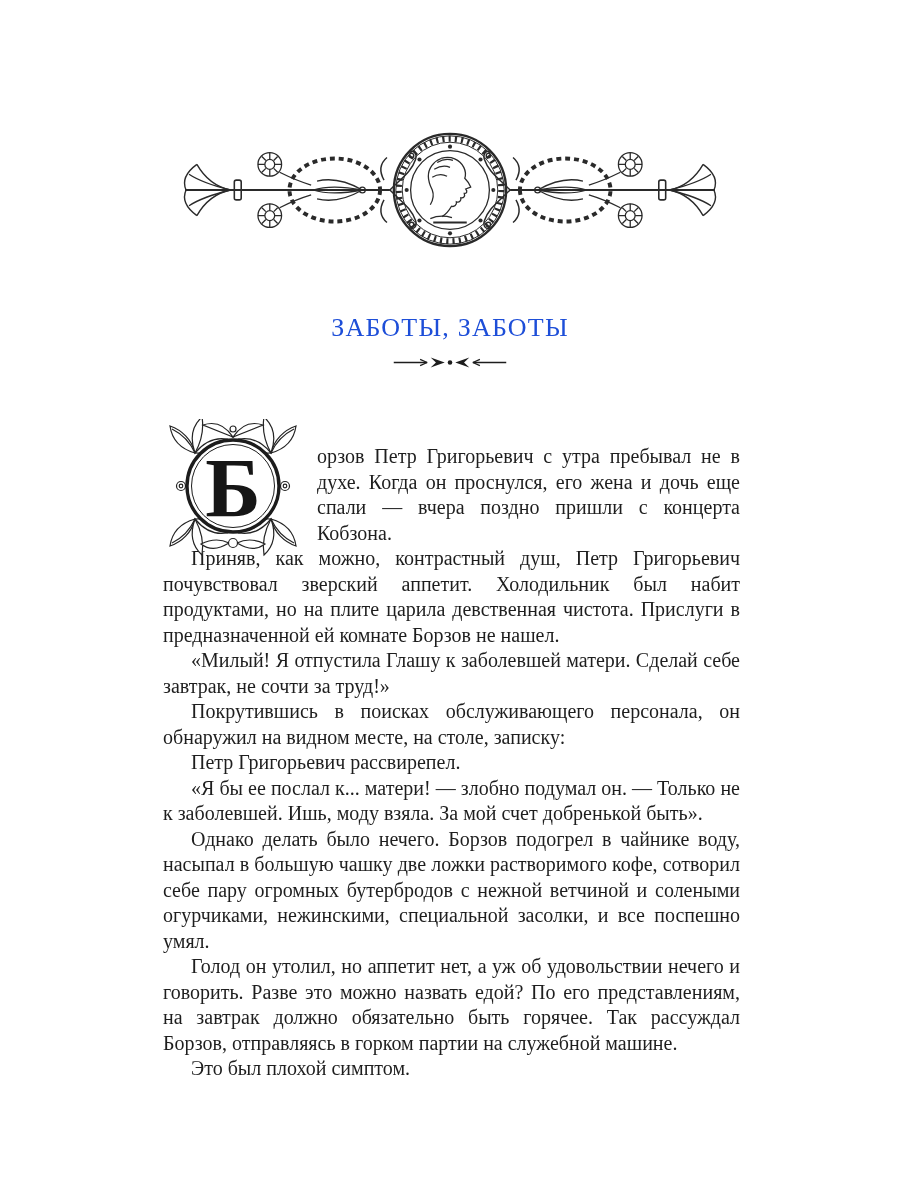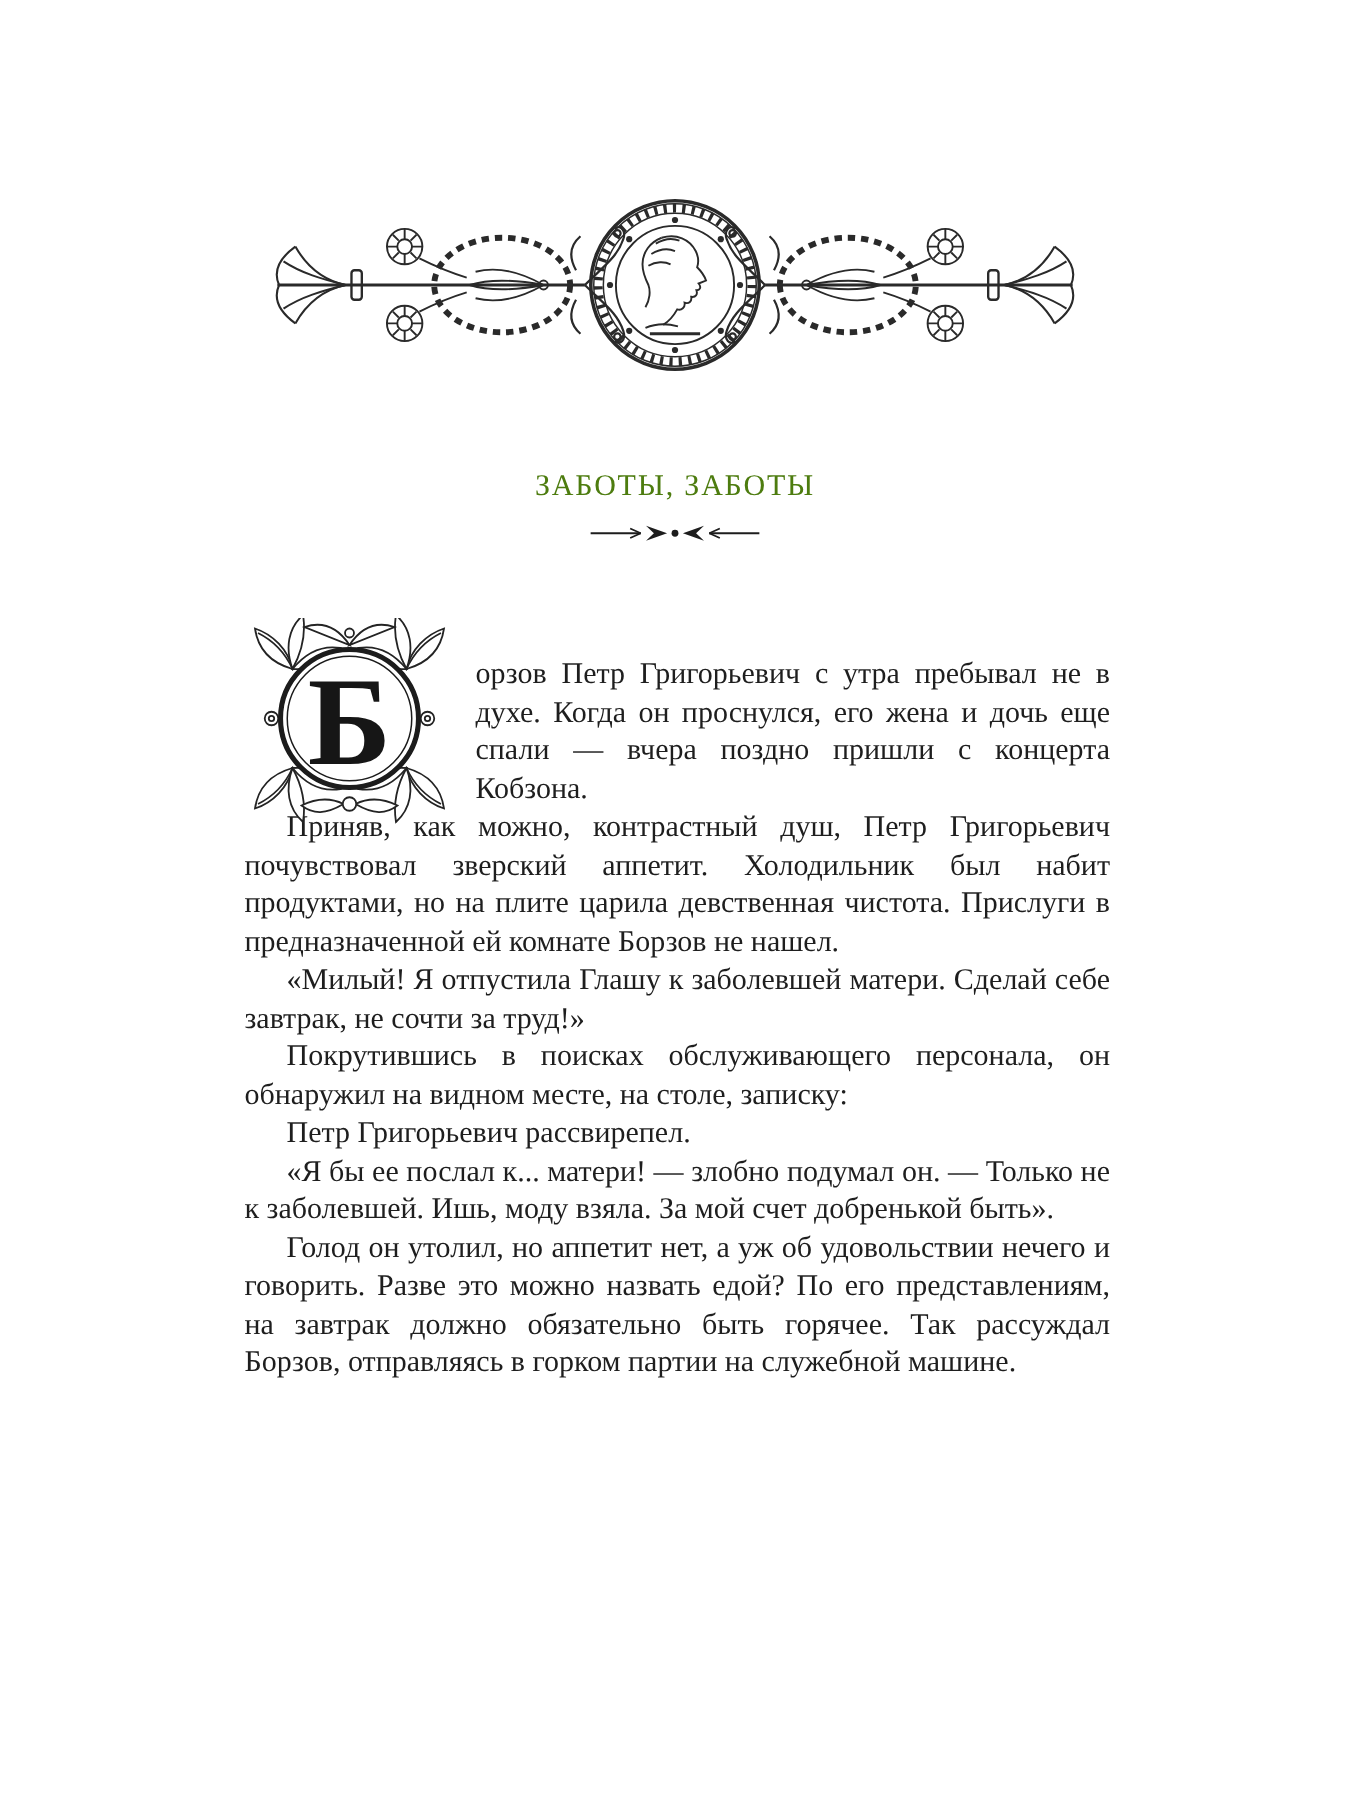--- a/index.html
+++ b/index.html
@@ -17,24 +17,24 @@
     display:block;
     margin:125px auto 0 auto;
     width:552px;height:130px;
   }
   .orn{stroke:#2a2a2a;fill:none;}
 
   
   .chapter-title{
     margin:58px 0 0 0;
     text-align:center;
-    font-size:20px;
+    font-size:26px;
     font-weight:normal;
     letter-spacing:1.2px;
-    color:#4d7c0f;
+    color:#1d4ed8;
   }
 
   
   .divider{
     display:block;
     margin:12px auto 0 auto;
     width:116px;height:15px;
   }
 
   
@@ -221,16 +221,18 @@
         <span class="dropcap-letter">Б</span>
       </span>
       <span>орзов Петр Григорьевич с утра пребывал не в духе. Когда он проснулся, его жена и дочь еще спали — вчера поздно пришли с концерта Кобзона.</span>
     </p>
 
     <p>Приняв, как можно, контрастный душ, Петр Григорьевич почувствовал зверский аппетит. Холодильник был набит продуктами, но на плите царила девственная чистота. Прислуги в предназначенной ей комнате Борзов не нашел.</p>
     <p>«Милый! Я отпустила Глашу к заболевшей матери. Сделай себе завтрак, не сочти за труд!»</p>
     <p>Покрутившись в поисках обслуживающего персонала, он обнаружил на видном месте, на столе, записку:</p>
     <p>Петр Григорьевич рассвирепел.</p>
     <p>«Я бы ее послал к... матери! — злобно подумал он. — Только не к заболевшей. Ишь, моду взяла. За мой счет добренькой быть».</p>
+    <p>Однако делать было нечего. Борзов подогрел в чайнике воду, насыпал в большую чашку две ложки растворимого кофе, сотворил себе пару огромных бутербродов с нежной ветчиной и солеными огурчиками, нежинскими, специальной засолки, и все поспешно умял.</p>
     <p>Голод он утолил, но аппетит нет, а уж об удовольствии нечего и говорить. Разве это можно назвать едой? По его представлениям, на завтрак должно обязательно быть горячее. Так рассуждал Борзов, отправляясь в горком партии на служебной машине.</p>
+    <p>Это был плохой симптом.</p>
   </div>
 
 </div>
 
 </body></html>

